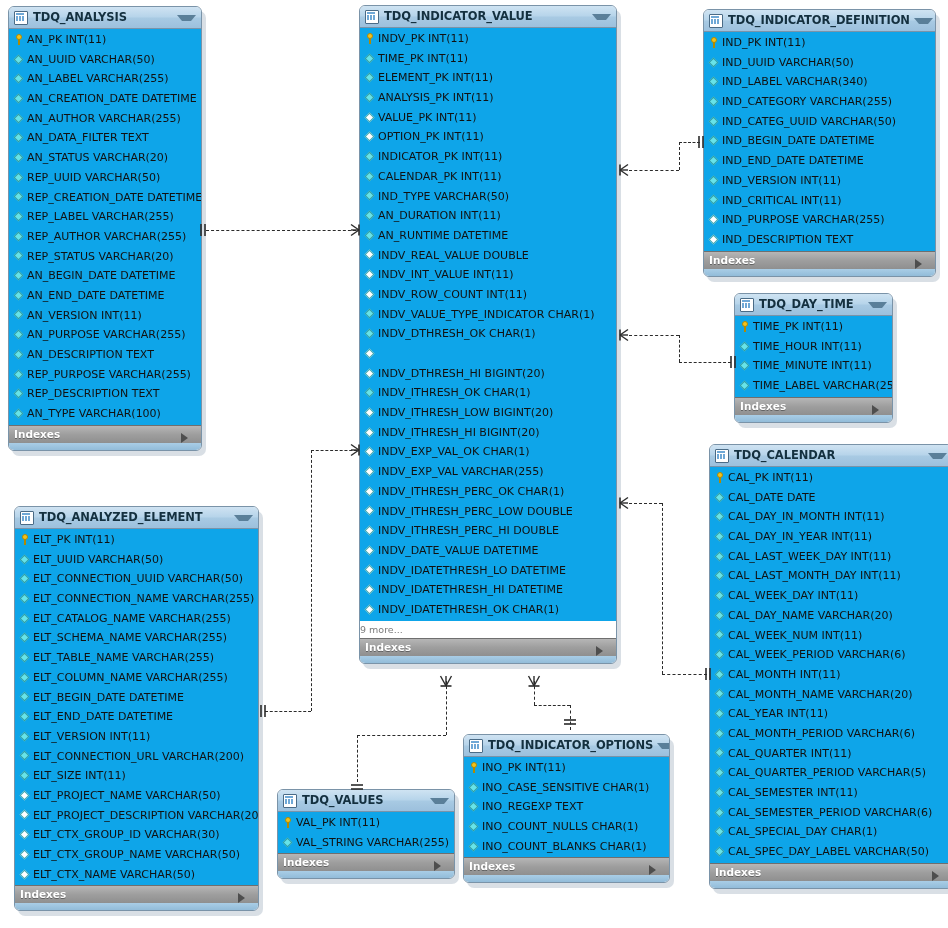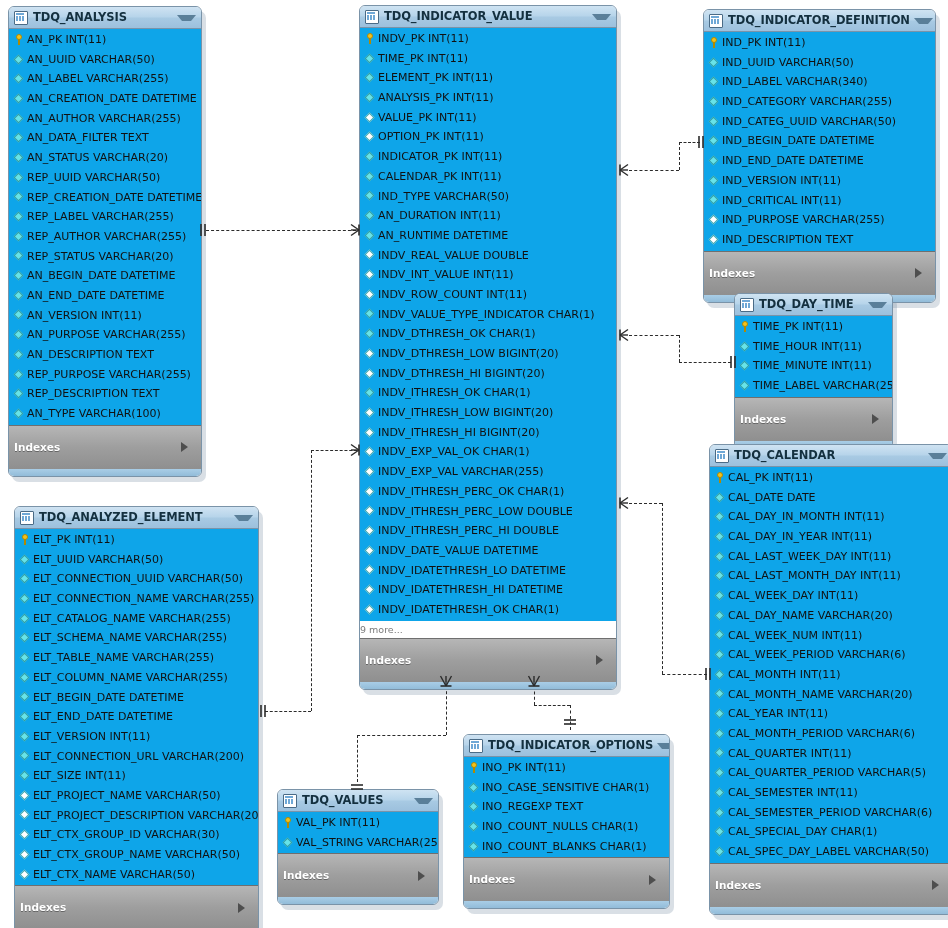--- a/index.html
+++ b/index.html
@@ -38,21 +38,21 @@
   
   .gl.dia:before{content:"";position:absolute;left:2px;top:5.5px;width:7px;height:7px;
        background:#67e3e8;border:1px solid #2f9ba4;box-sizing:border-box;
        transform:rotate(45deg);}
   
   .gl.diao:before{content:"";position:absolute;left:2px;top:5.5px;width:7px;height:7px;
        background:#ffffff;border:1px solid #3aa7b0;box-sizing:border-box;
        transform:rotate(45deg);}
   .col .nm{font-size:11px;color:#111;}
   .more{height:17px;line-height:17px;font-size:9.5px;color:#7b7b7b;background:#fff;}
-  .idx{height:17px;line-height:17px;display:flex;align-items:center;padding:13px 5px;
+  .idx{height:17px;line-height:17px;display:flex;align-items:flex-end;padding:0 5px;
        background:linear-gradient(to bottom,#b6b6b6 0%,#9e9e9e 50%,#8f8f8f 100%);
        border-top:1px solid #6f6f6f;gap:7px;}
   .idx .ilab{flex:1 1 auto;font-size:10.5px;font-weight:bold;color:#ffffff;
        text-shadow:0 1px 0 rgba(0,0,0,.35);}
   .idx .iarrow{flex:0 0 8px;width:0;height:0;border-top:5px solid transparent;
        border-bottom:5px solid transparent;border-left:7px solid #4e4e4e;}
   .foot{height:7px;background:linear-gradient(to bottom,#a9cde6,#92bcd9);}
 
   
   .ln{position:absolute;z-index:1;}
@@ -230,21 +230,20 @@
           <div class="col">
             <span class="gl dia"></span>
             <span class="nm">INDV_VALUE_TYPE_INDICATOR CHAR(1)</span>
           </div>
           <div class="col">
             <span class="gl dia"></span>
             <span class="nm">INDV_DTHRESH_OK CHAR(1)</span>
           </div>
           <div class="col">
             <span class="gl diao"></span>
-            <span class="nm">INDV_DTHRESH_LOW BIGINT(20)</span>
           </div>
           <div class="col">
             <span class="gl diao"></span>
             <span class="nm">INDV_DTHRESH_HI BIGINT(20)</span>
           </div>
           <div class="col">
             <span class="gl dia"></span>
             <span class="nm">INDV_ITHRESH_OK CHAR(1)</span>
           </div>
           <div class="col">
@@ -573,21 +572,21 @@
             <span class="nm">ELT_CTX_NAME VARCHAR(50)</span>
           </div>
         </div>
         <div class="idx">
           <span class="ilab">Indexes</span>
           <span class="iarrow"></span>
         </div>
         <div class="foot"></div>
       </div>
     </div>
-    <div class="tbl" style="left: 277px; top: 789px; width: 162px;">
+    <div class="tbl" style="left: 277px; top: 789px; width: 178px;">
       <div class="shadow"></div>
       <div class="body">
         <div class="hdr">
           <span class="tico"></span>
           <span class="tname">TDQ_VALUES</span>
           <span class="caret"></span>
         </div>
         <div class="cols">
           <div class="col">
             <span class="gl key"></span>

